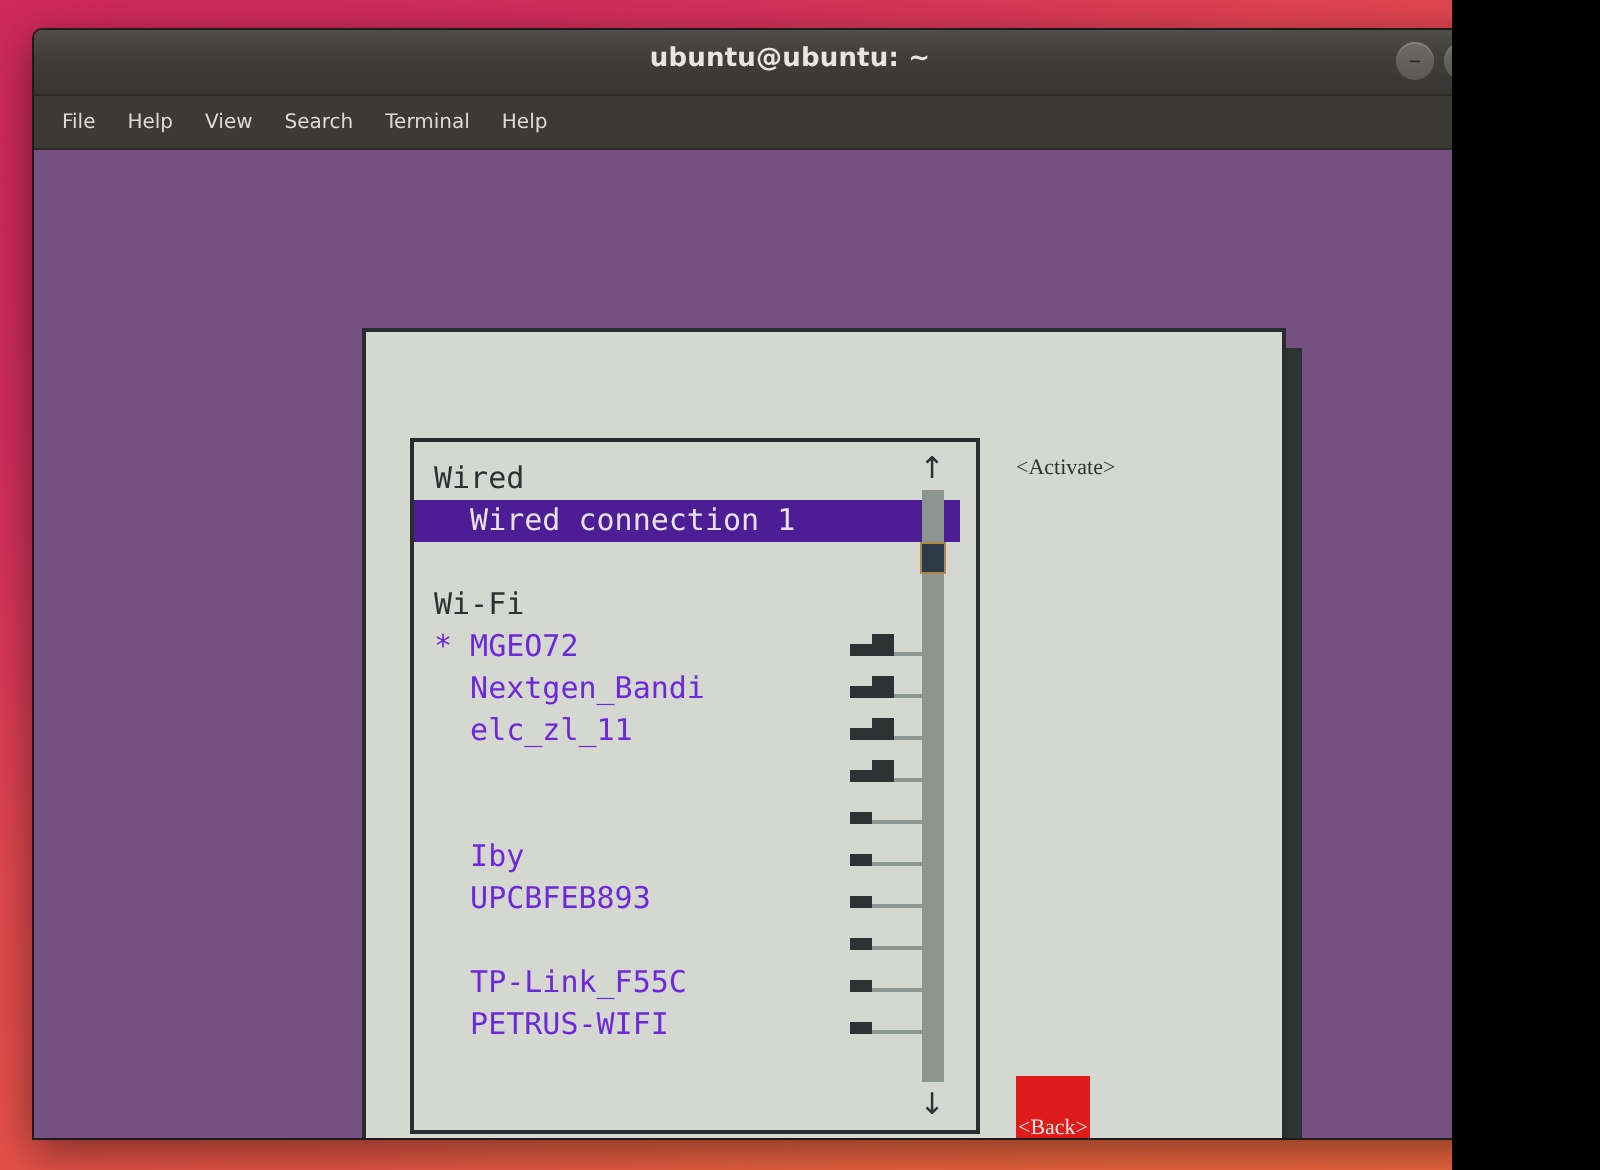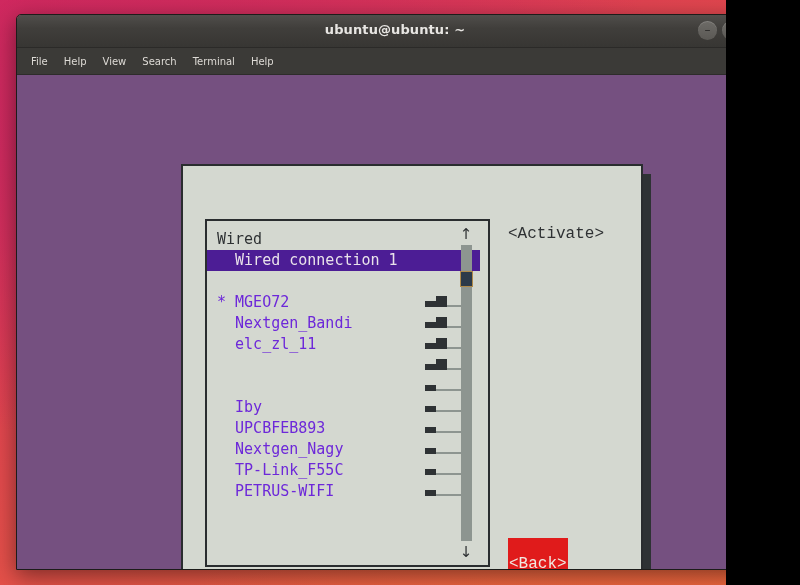--- a/index.html
+++ b/index.html
@@ -141,22 +141,22 @@
   }
   .sb-thumb{
     position:absolute;left:4px;width:13px;top:46px;height:16px;
     background:#2c3a4a;border:1px solid #b08a4a;
     box-sizing:border-box;
   }
 
   
   .btn{
     position:absolute;
-    font-family:Liberation Mono, monospace;
-    font-size:16px;line-height:20px;
+    font-family:Liberation Serif, serif;
+    font-size:11px;line-height:20px;
     color:#2e3133;white-space:pre;
   }
   .btn.activate{left:325px;top:58px;}
   .btn.back{left:325px;top:372px;background:#e01b1b;color:#f0e9e2;padding:16px 1px;}
 </style>
 </head>
 <body>
 
 <div class="screen">
 
@@ -191,28 +191,29 @@
       <div class="dlg-shadow"></div>
 
       <div class="dialog">
         <div class="dlg-inner-line"></div>
 
         <div class="listbox">
           <div class="list-content" id="list-content">
               <div class="row group">Wired</div>
               <div class="row selected"><span>  Wired connection 1</span></div>
               <div class="row spacer"></div>
+              <div class="row group">Wi-Fi</div>
               <div class="row"><span>* MGEO72</span><span class="sig"><span class="bars"><i class="b1"></i><i class="b2"></i><i class="b3"></i><i class="b4"></i></span></span></div>
               <div class="row"><span>  Nextgen_Bandi</span><span class="sig"><span class="bars"><i class="b1"></i><i class="b2"></i><i class="b3"></i><i class="b4"></i></span></span></div>
               <div class="row"><span>  elc_zl_11</span><span class="sig"><span class="bars"><i class="b1"></i><i class="b2"></i><i class="b3"></i><i class="b4"></i></span></span></div>
               <div class="row"><span class="sig"><span class="bars"><i class="b1"></i><i class="b2"></i><i class="b3"></i><i class="b4"></i></span></span></div>
               <div class="row"><span class="sig"><span class="bars lvl1"><i class="b1"></i><i class="b2"></i><i class="b3"></i><i class="b4"></i></span></span></div>
               <div class="row"><span>  Iby</span><span class="sig"><span class="bars lvl1"><i class="b1"></i><i class="b2"></i><i class="b3"></i><i class="b4"></i></span></span></div>
               <div class="row"><span>  UPCBFEB893</span><span class="sig"><span class="bars lvl1"><i class="b1"></i><i class="b2"></i><i class="b3"></i><i class="b4"></i></span></span></div>
-              <div class="row"><span>  Nextgen_Nagy</span><span class="sig"><span class="bars lvl1"><i class="b1"></i><i class="b2"></i><i class="b3"></i><i class="b4"></i></span></span></div>
+              <div class="row"><span class="sig"><span class="bars lvl1"><i class="b1"></i><i class="b2"></i><i class="b3"></i><i class="b4"></i></span></span></div>
               <div class="row"><span>  TP-Link_F55C</span><span class="sig"><span class="bars lvl1"><i class="b1"></i><i class="b2"></i><i class="b3"></i><i class="b4"></i></span></span></div>
               <div class="row"><span>  PETRUS-WIFI</span><span class="sig"><span class="bars lvl1"><i class="b1"></i><i class="b2"></i><i class="b3"></i><i class="b4"></i></span></span></div>
             </div>
 
           <div class="scroll">
             <div class="sb-arrow up">↑</div>
             <div class="sb-track"></div>
             <div class="sb-thumb"></div>
             <div class="sb-arrow down">↓</div>
           </div>

